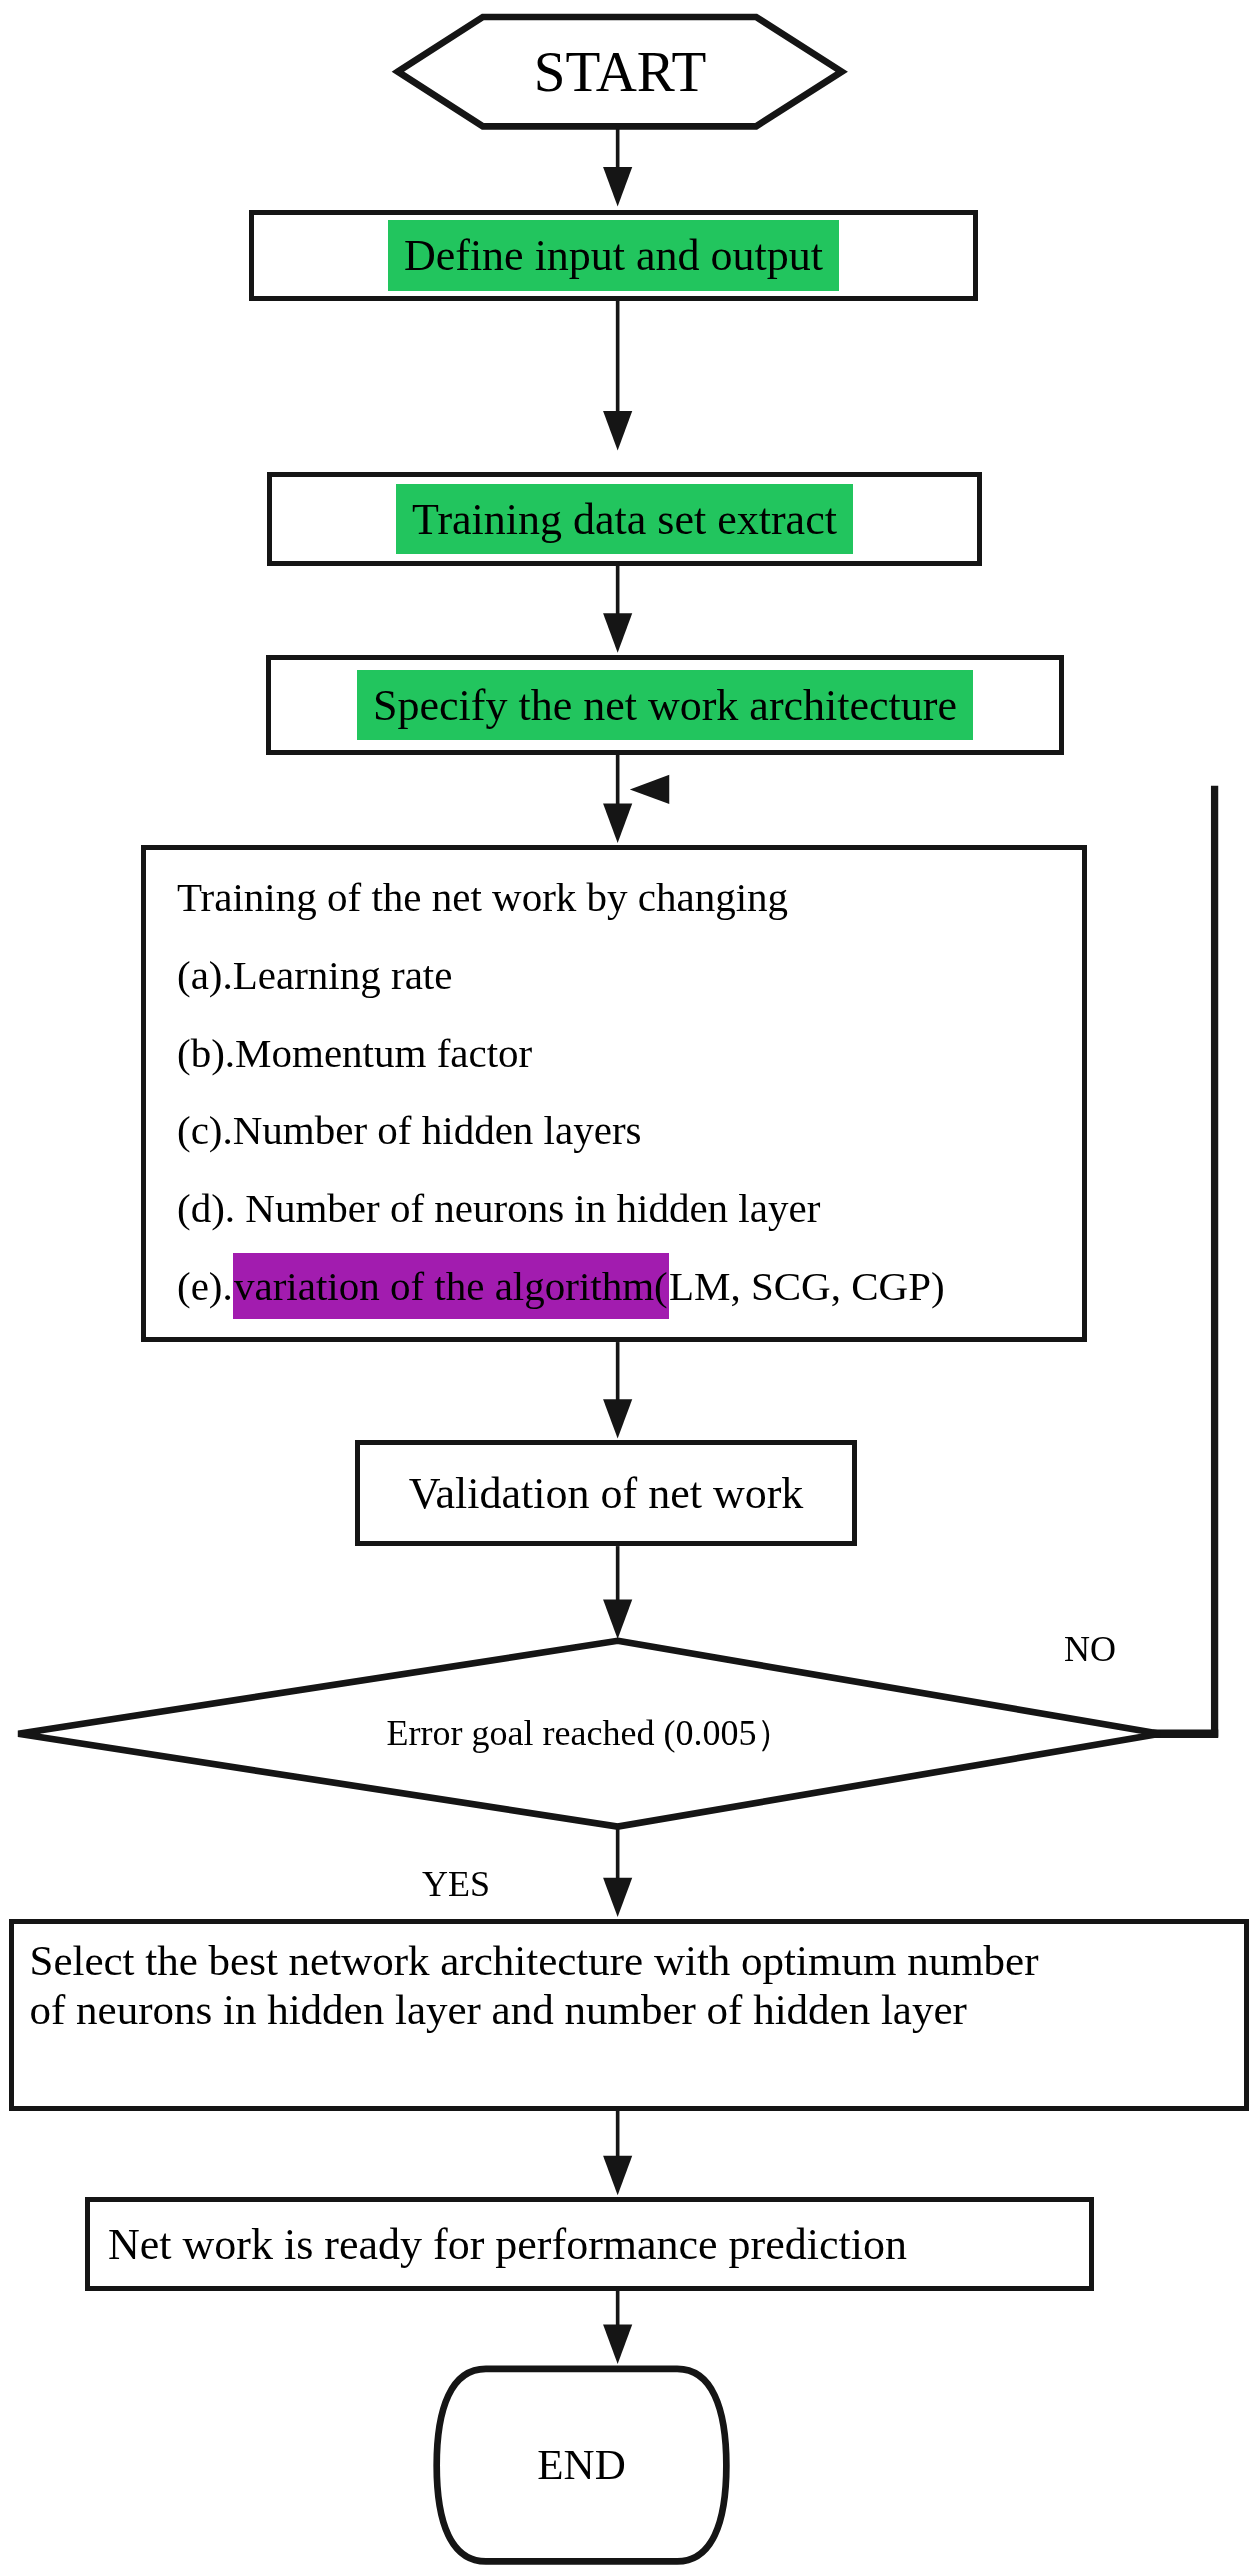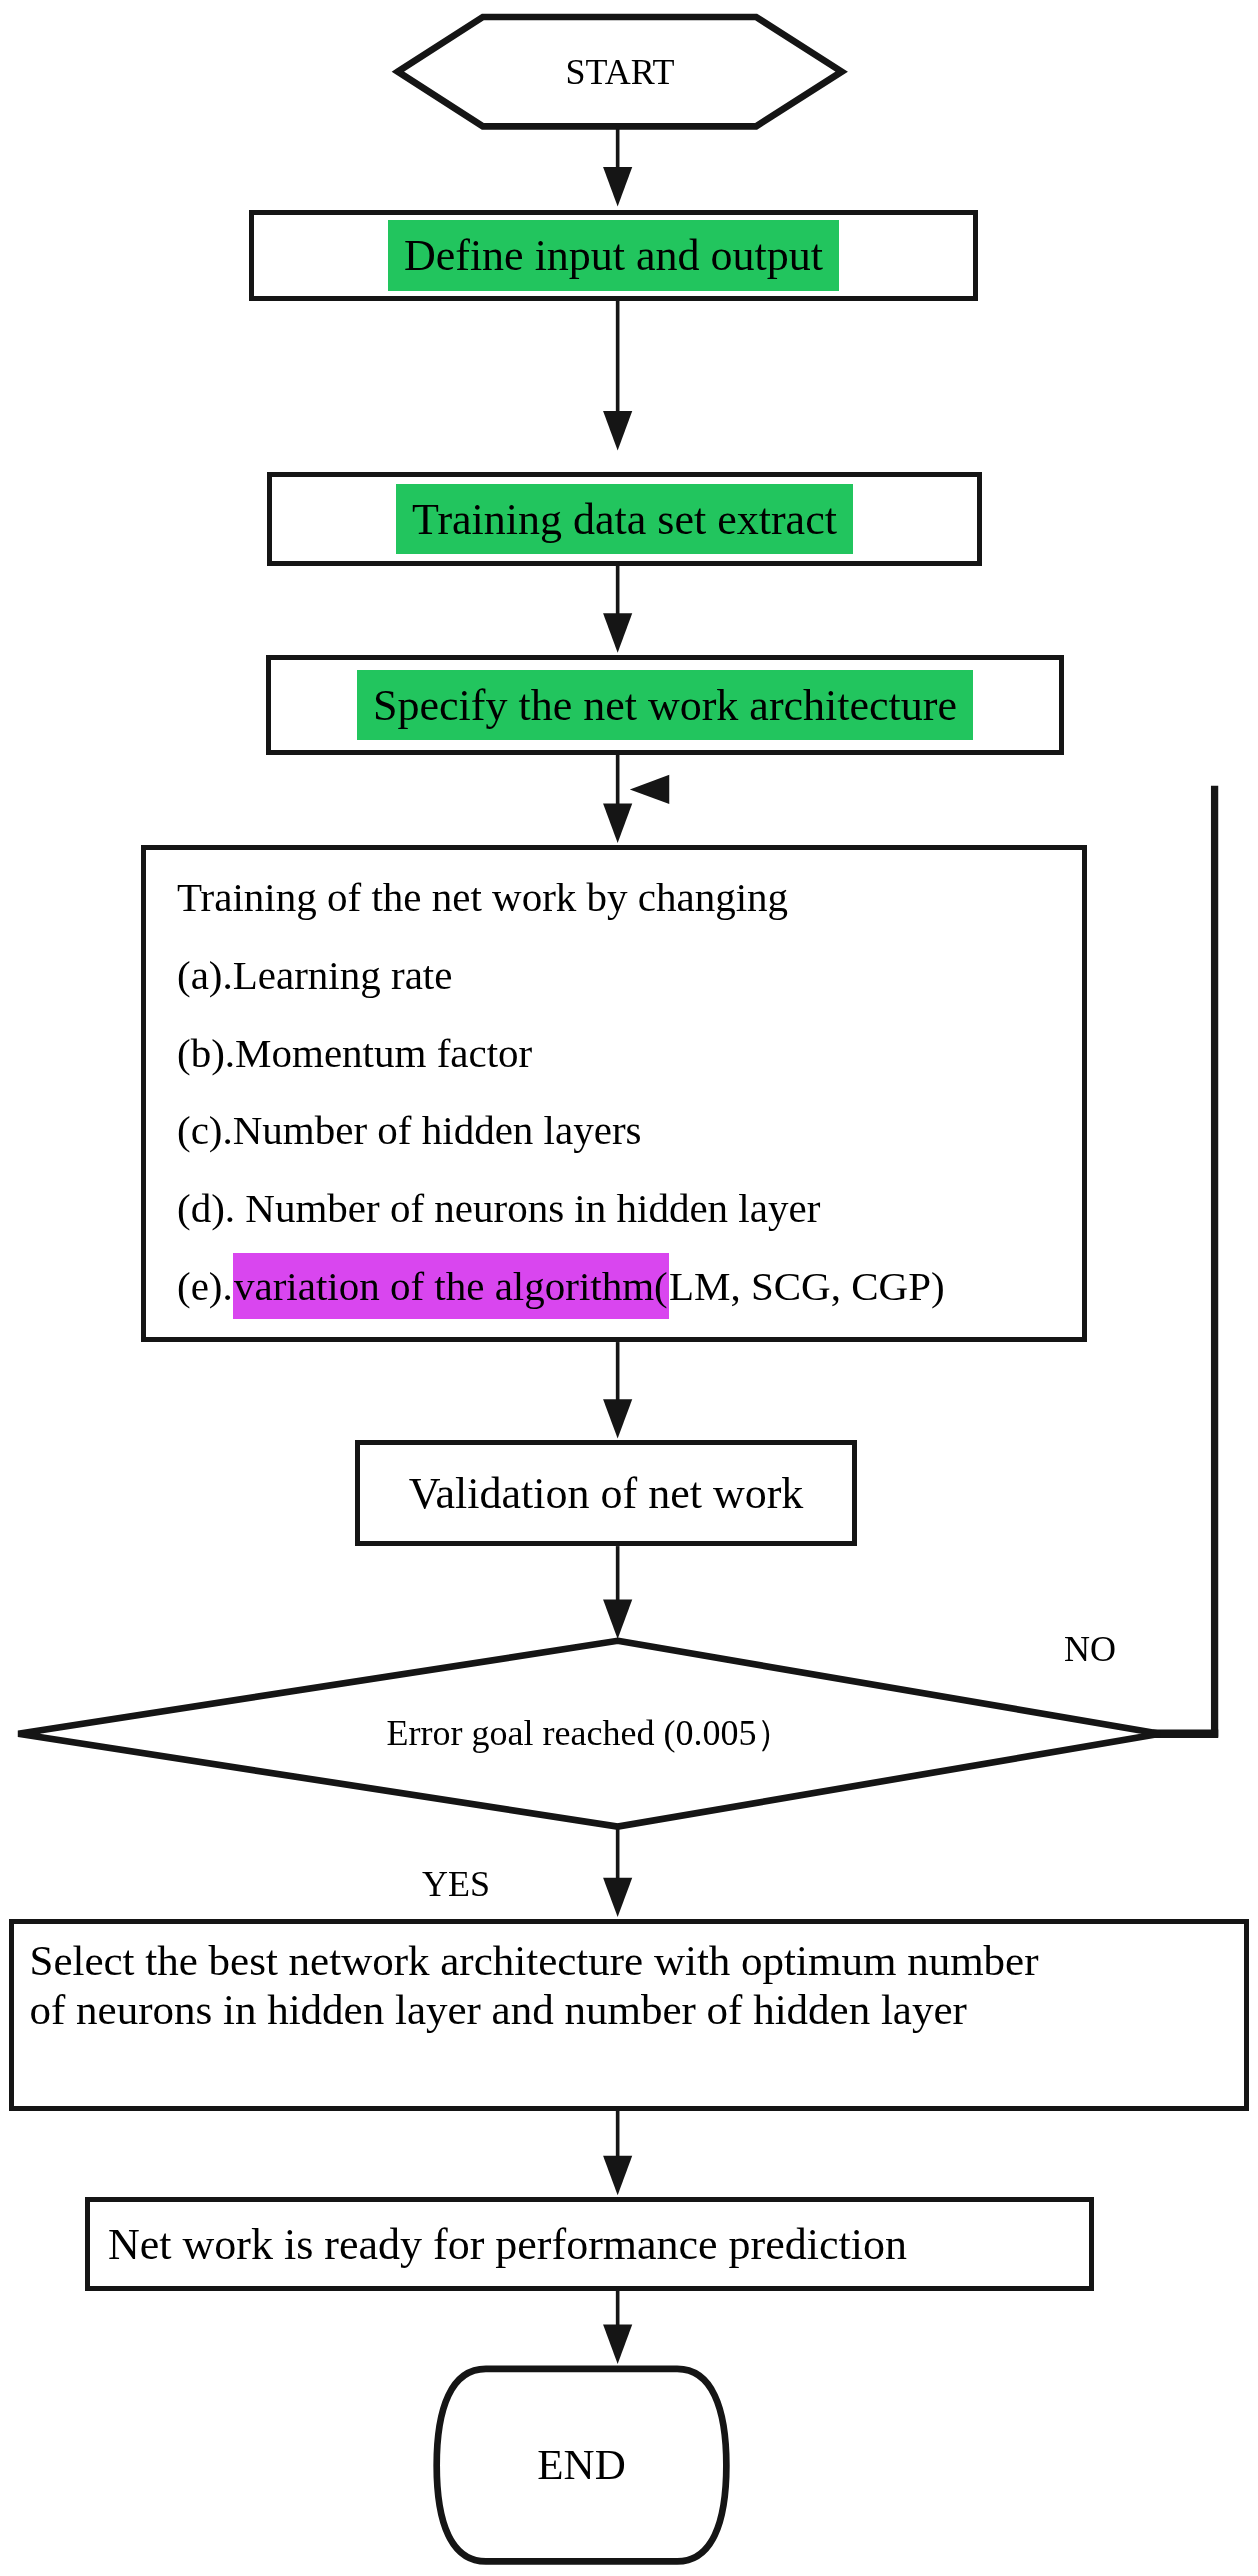--- a/index.html
+++ b/index.html
@@ -34,21 +34,21 @@
     align-items: center;
     justify-content: center;
     font-size: 36px;
     white-space: nowrap;
   }
   .hl {
     background: #22c55e;
     padding: 9.7px 16px;
   }
   .hl-inline {
-    background: #d946ef;
+    background: #a21caf;
     padding: 9.7px 1.2px;
   }
   .box-training {
     flex-direction: column;
     align-items: stretch;
     justify-content: space-between;
     padding: 23px 0 27px 31px;
     font-size: 41px;
   }
   .box-training .tline { text-align: left; }
@@ -112,21 +112,21 @@
 
     <line x1="1017" y1="3476" x2="1017" y2="3553" stroke="#151515" stroke-width="6"></line>
     <polygon points="1017,3615 993,3550 1041,3550" fill="#151515"></polygon>
 
     <line x1="1017" y1="3772" x2="1017" y2="3831" stroke="#151515" stroke-width="6"></line>
     <polygon points="1017,3893 993,3828 1041,3828" fill="#151515"></polygon>
 
     <path d="M 800 3901 L 1115 3901 C 1172 3901 1196 3965 1196 4060 C 1196 4155 1172 4218 1115 4218 L 800 4218 C 743 4218 719 4155 719 4060 C 719 3965 743 3901 800 3901 Z" fill="#ffffff" stroke="#151515" stroke-width="11"></path>
   </svg>
 
-  <div class="label" style="left:398px; top:17px; width:444px; height:109px; font-size:36px;">
+  <div class="label" style="left:398px; top:17px; width:444px; height:109px; font-size:57px;">
     <span>START</span>
   </div>
 
   <div class="box" style="left:249px; top:210px; width:729px; height:91px;">
     <span class="hl">Define input and output</span>
   </div>
 
   <div class="box" style="left:267px; top:452px; width:715px; height:94px;margin-top:20px;">
     <span class="hl">Training data set extract</span>
   </div>

